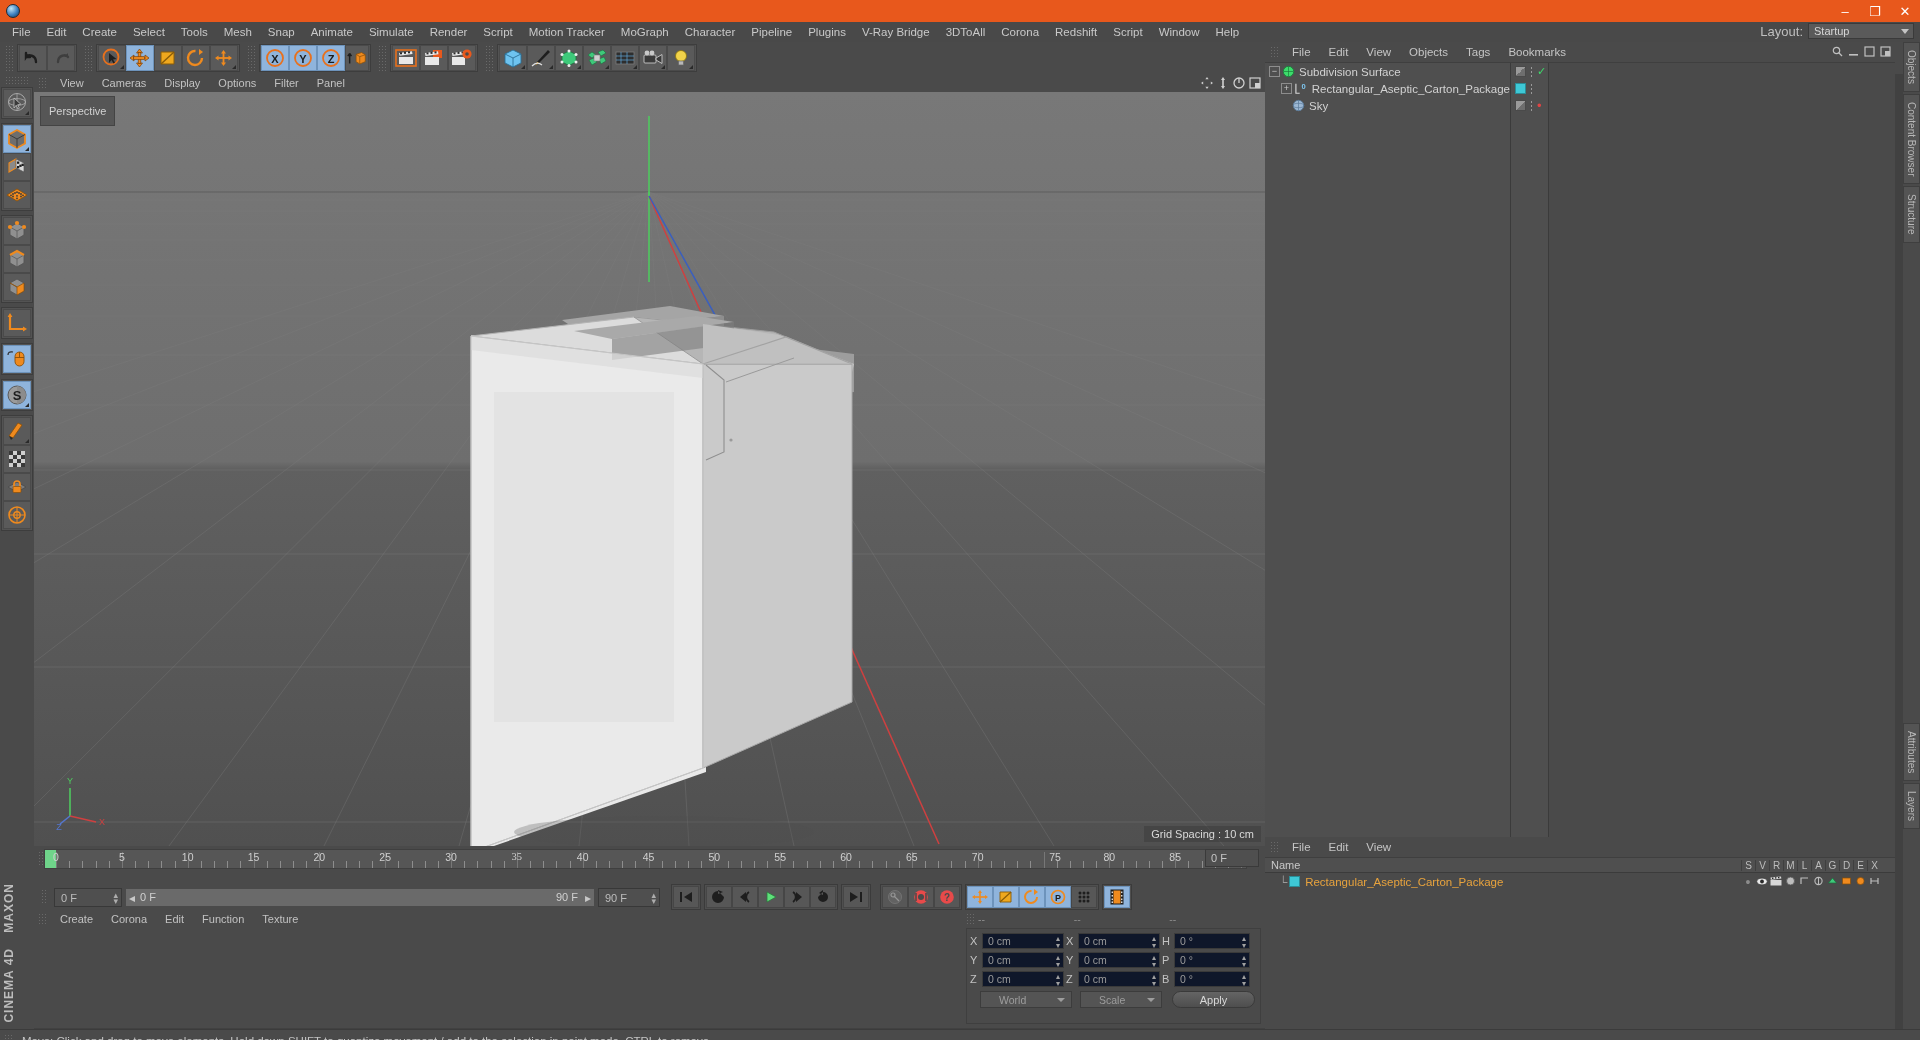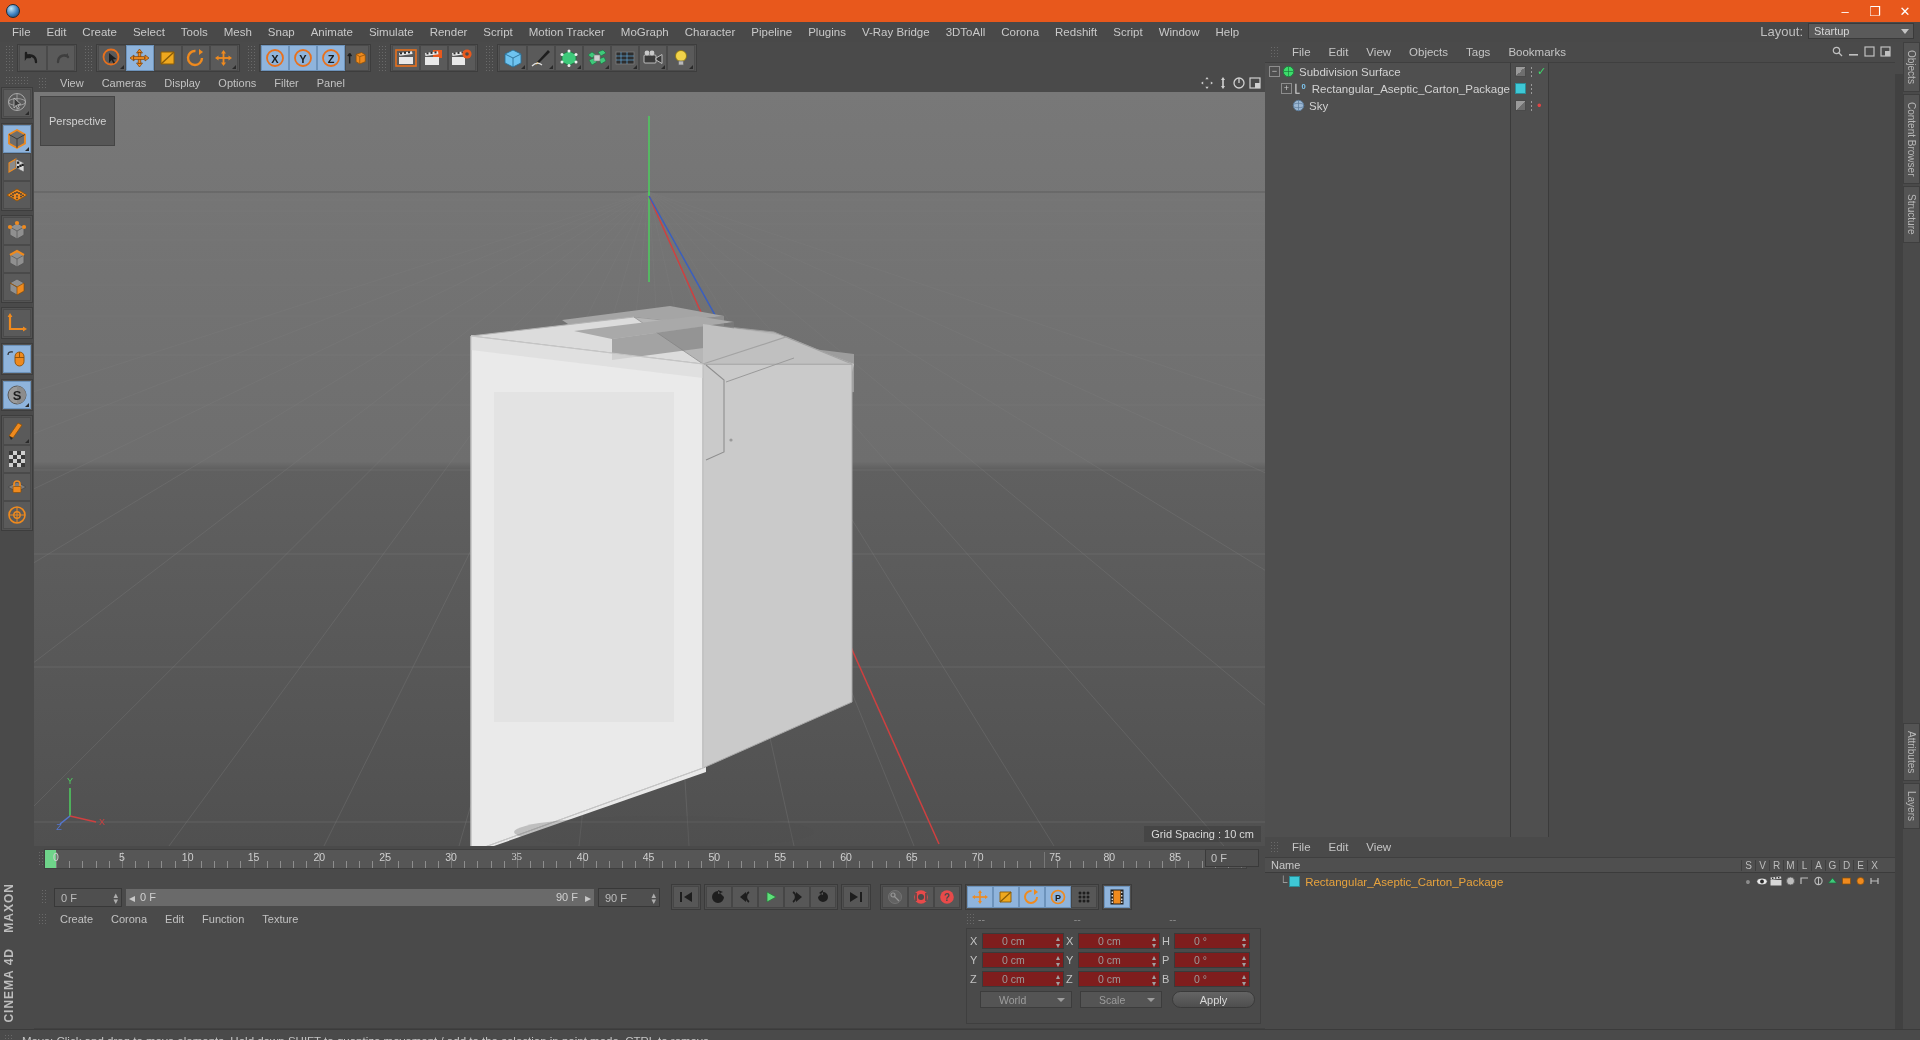--- a/index.html
+++ b/index.html
@@ -77,21 +77,21 @@
   .vpwrap { position:absolute; left:34px; top:74px; width:1231px; height:772px; background:#3d3d3d; }
   .vpmenu { height:18px; background:#4a4a4a; display:flex; align-items:center; padding-left:2px; position:relative; }
   .vpmenu .mi { padding:0 9px; font-size:11px; color:#c2c2c2; }
   .vpicons { position:absolute; right:4px; top:3px; display:flex; gap:4px; align-items:center; }
   .vp {
     position:absolute; left:0; top:18px; width:1231px; height:754px;
     background:linear-gradient(#6f6f6f 0%, #6b6b6b 45%, #5c5c5c 46%, #545454 100%);
     overflow:hidden;
   }
   .persp-lbl { position:absolute; left:6px; top:4px; font-size:11px; color:#d2d2d2;
-    background:#565656; border:1px solid #444; padding:18px 8px; }
+    background:#565656; border:1px solid #444; padding:8px 8px; }
   .gridspace { position:absolute; right:4px; bottom:4px; font-size:11px; color:#dadada;
     background:rgba(60,60,60,.55); padding:2px 7px; }
 
   
   .tlwrap { position:absolute; left:34px; top:846px; width:1231px; height:38px; background:#4a4a4a; }
   .tlruler { position:absolute; left:10px; top:3px; width:1203px; height:20px; background:#565656; border:1px solid #3f3f3f; }
   .tlgreen { position:absolute; left:0; top:0; width:11px; height:18px; background:#6fd48a; }
   .tick { position:absolute; top:11px; width:1px; height:7px; background:#8d8d8d; }
   .tick.maj { top:2px; height:16px; background:#777; }
   .tlnum { position:absolute; top:1px; font-size:10.5px; color:#cfcfcf; transform:translateX(-50%); }
@@ -127,21 +127,21 @@
      background:radial-gradient(circle at 34% 28%, #ffffff 0%, #eeeeee 22%, #c3c3c3 58%, #8c8c8c 88%, #6a6a6a 100%); }
   .matname { width:44px; background:#f0a31e; color:#1a1a1a; font-size:10px; text-align:center; line-height:12px; height:12px; overflow:hidden; }
 
   
   .coordwrap { position:absolute; left:962px; top:910px; width:303px; height:118px; background:#4a4a4a; }
   .coordhdr { height:17px; display:flex; align-items:center; font-size:10.5px; color:#8e8e8e; }
   .coordhdr span { flex:1; text-align:left; }
   .coordbody { position:absolute; left:4px; top:18px; width:295px; height:96px; background:#4a4a4a; border:1px solid #3f3f3f; padding:4px 3px; }
   .crow { display:flex; align-items:center; gap:2px; margin-bottom:3px; }
   .clab { width:10px; font-size:11px; color:#c2c2c2; text-align:left; }
-  .cfld { height:16px; background:#7f1d1d; border:1px solid #3a3a3a; font-size:10.5px; color:#9a9a9a; line-height:15px; padding-left:19px; position:relative; }
+  .cfld { height:16px; background:#0f172a; border:1px solid #3a3a3a; font-size:10.5px; color:#9a9a9a; line-height:15px; padding-left:5px; position:relative; }
   .cfld .sp { position:absolute; right:3px; top:1px; font-size:8px; color:#a0a0a0; line-height:7px; }
   .cbtn { height:17px; background:#545454; border:1px solid #3c3c3c; font-size:10.5px; color:#9d9d9d;
           display:flex; align-items:center; padding-left:18px; position:relative; }
   .cbtn .arw { position:absolute; right:6px; top:6px; border-left:4px solid transparent; border-right:4px solid transparent; border-top:4px solid #9d9d9d; }
   .applybtn { height:17px; width:83px; border-radius:9px; background:linear-gradient(#646464,#4e4e4e);
      border:1px solid #3a3a3a; font-size:11px; color:#d8d8d8; display:flex; align-items:center; justify-content:center; }
 
   
   .objwrap { position:absolute; left:1265px; top:42px; width:630px; height:795px; background:#4a4a4a; }
   .objmenu { height:20px; display:flex; align-items:center; padding-left:2px; position:relative; }

